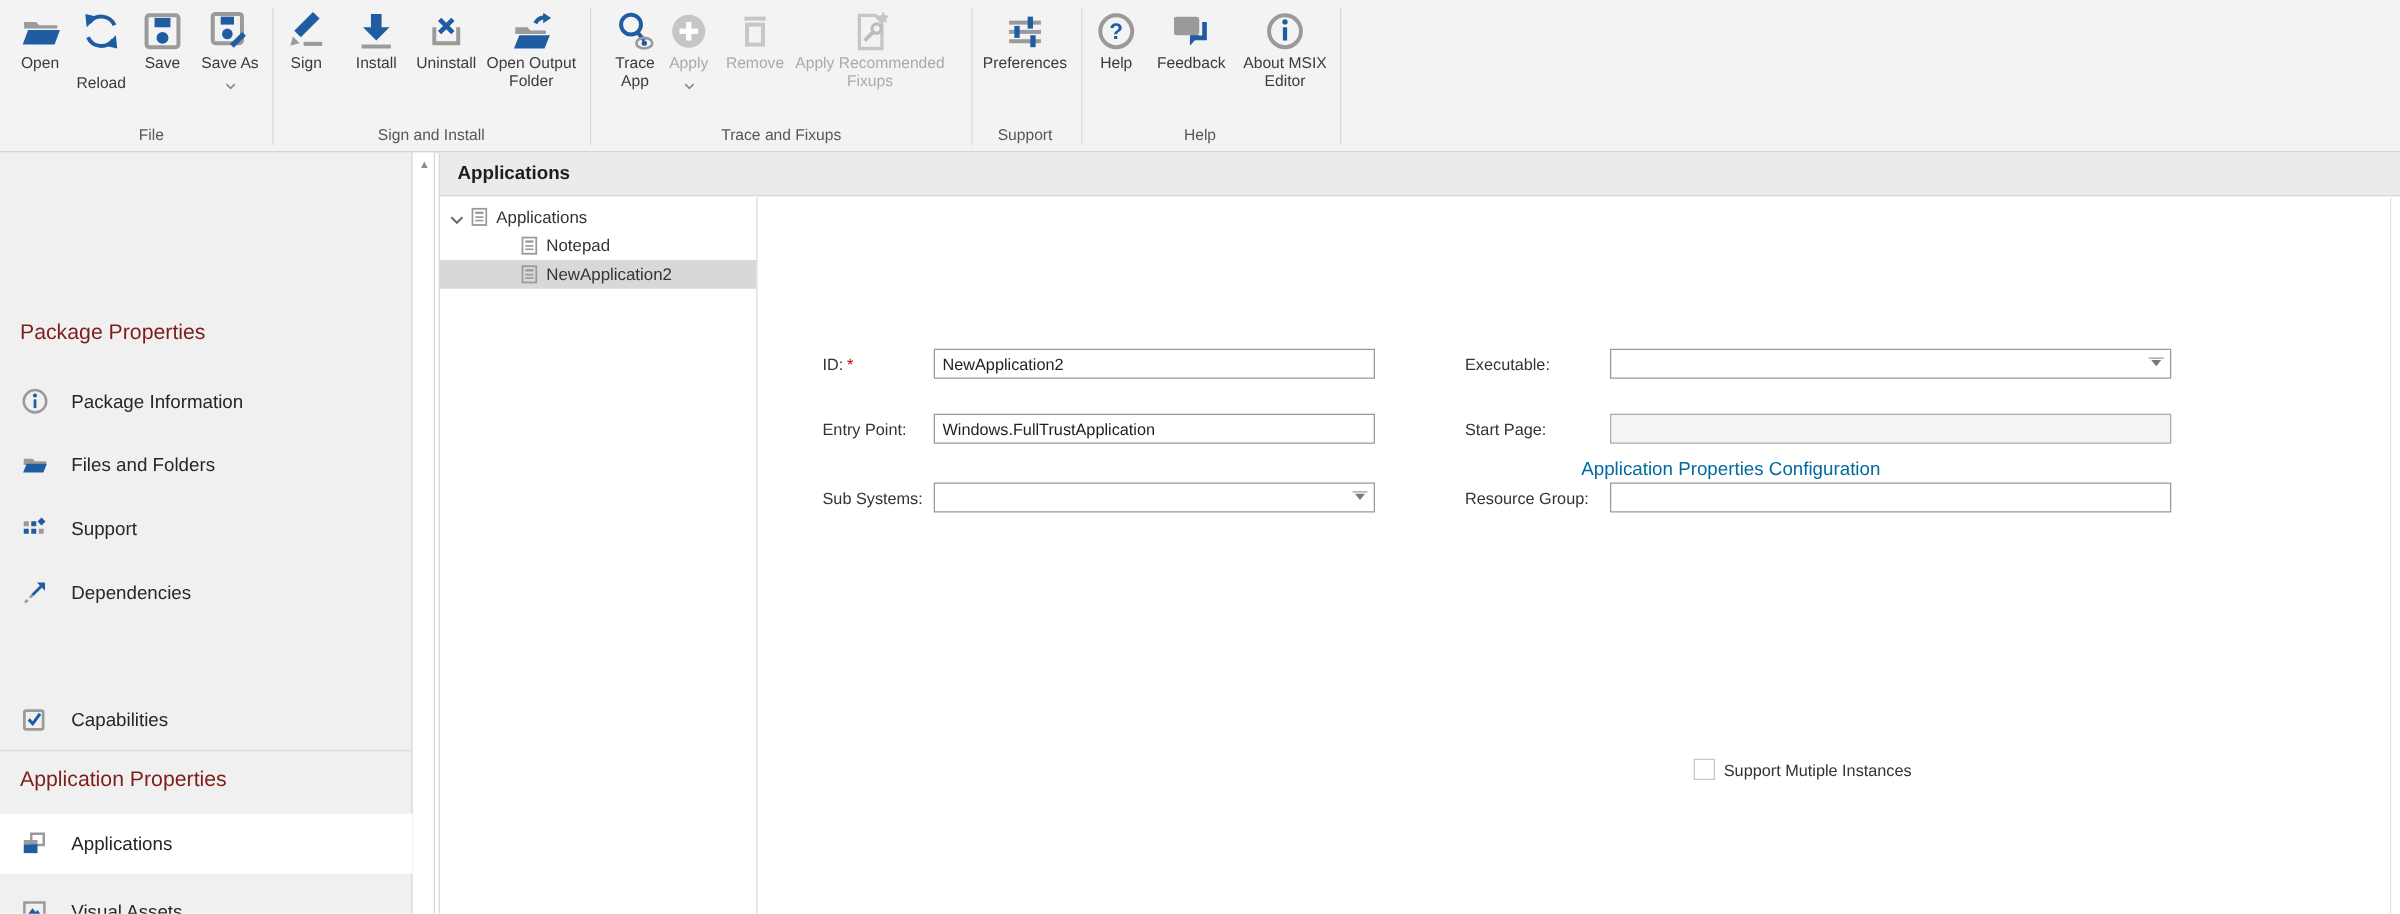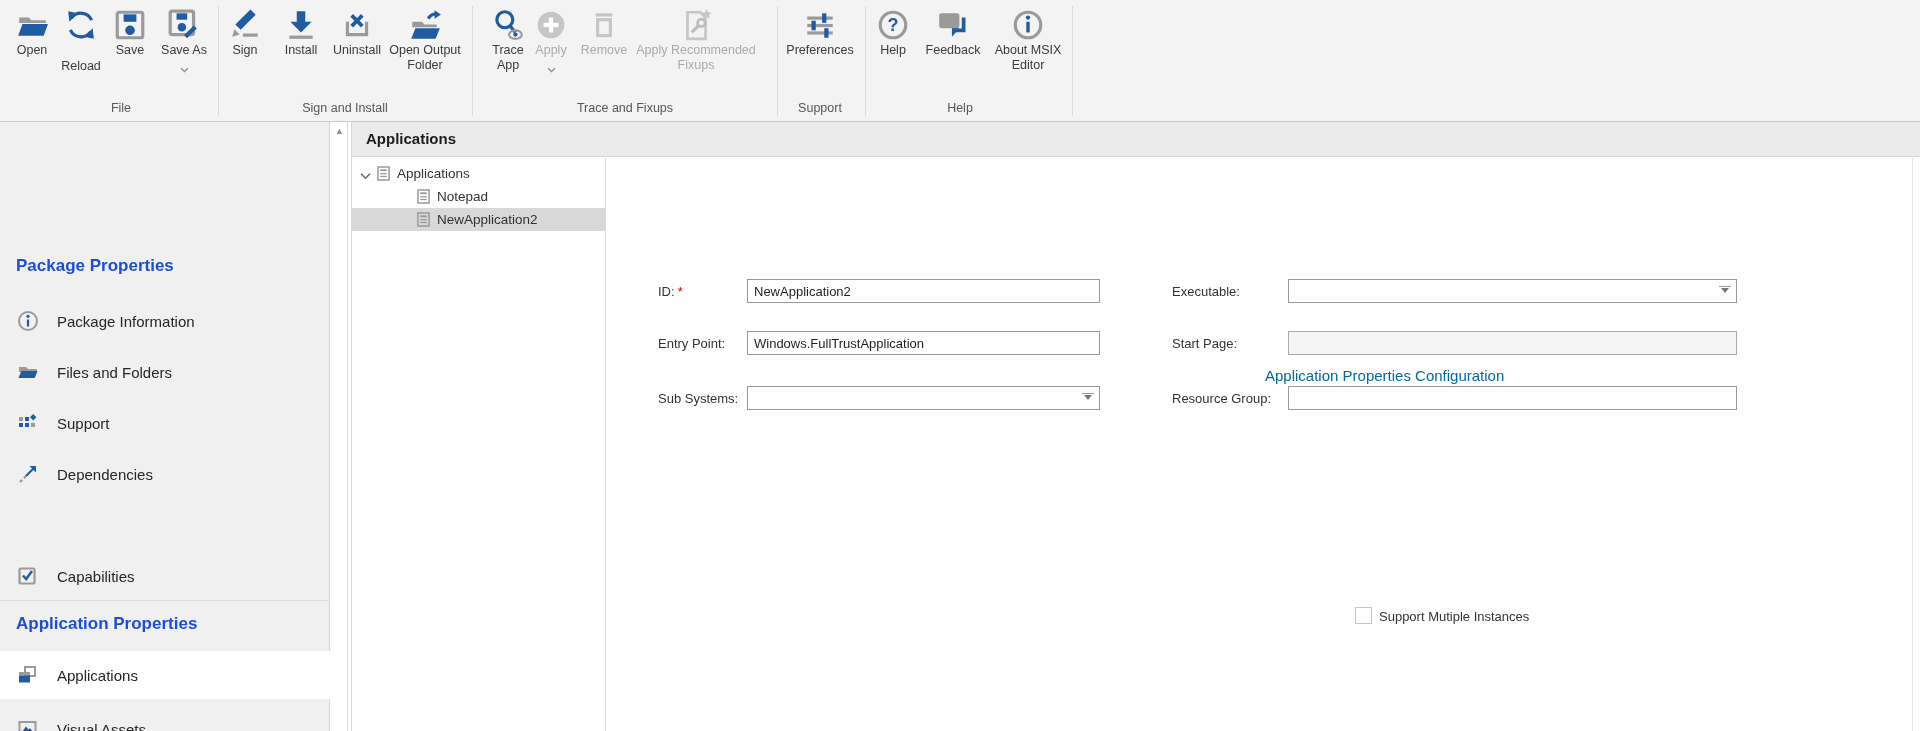--- a/index.html
+++ b/index.html
@@ -16,22 +16,22 @@
   .rbtn .rlb { font-size:12.5px; line-height:15px; color:#3b3b3b; text-align:center; }
   .rbtn.disabled .rlb { color:#aaaaaa; }
   .rbtn .rchev { margin-top:1px; }
   .rsep { position:absolute; top:6px; height:110px; width:1px; background:#dadada; }
   .rgrp { position:absolute; top:101px; transform:translateX(-50%); font-size:12.5px;
           color:#575757; white-space:nowrap; }
 
   
   #sidebar { position:absolute; left:0; top:122px; width:330px; height:609px;
              background:#f0f0f1; border-right:1px solid #d6d6d6; }
-  .shead { position:absolute; left:16px; font-size:17px; font-weight:bold;
-           color:#1d4ed8; white-space:nowrap; }
+  .shead { position:absolute; left:16px; font-size:17px; font-weight:normal;
+           color:#7f1d1d; white-space:nowrap; }
   .sitem { position:absolute; left:0; width:330px; display:flex; align-items:center;
            cursor:pointer; }
   .sitem.sel { background:#ffffff; }
   .sitem .sic { position:absolute; left:17px; width:22px; height:22px; }
   .sitem .slb { position:absolute; left:57px; font-size:15px; color:#262626;
                 white-space:nowrap; }
   .sdivider { position:absolute; left:0; top:478px; width:330px; height:1px;
               background:#dcdcdc; }
 
   

